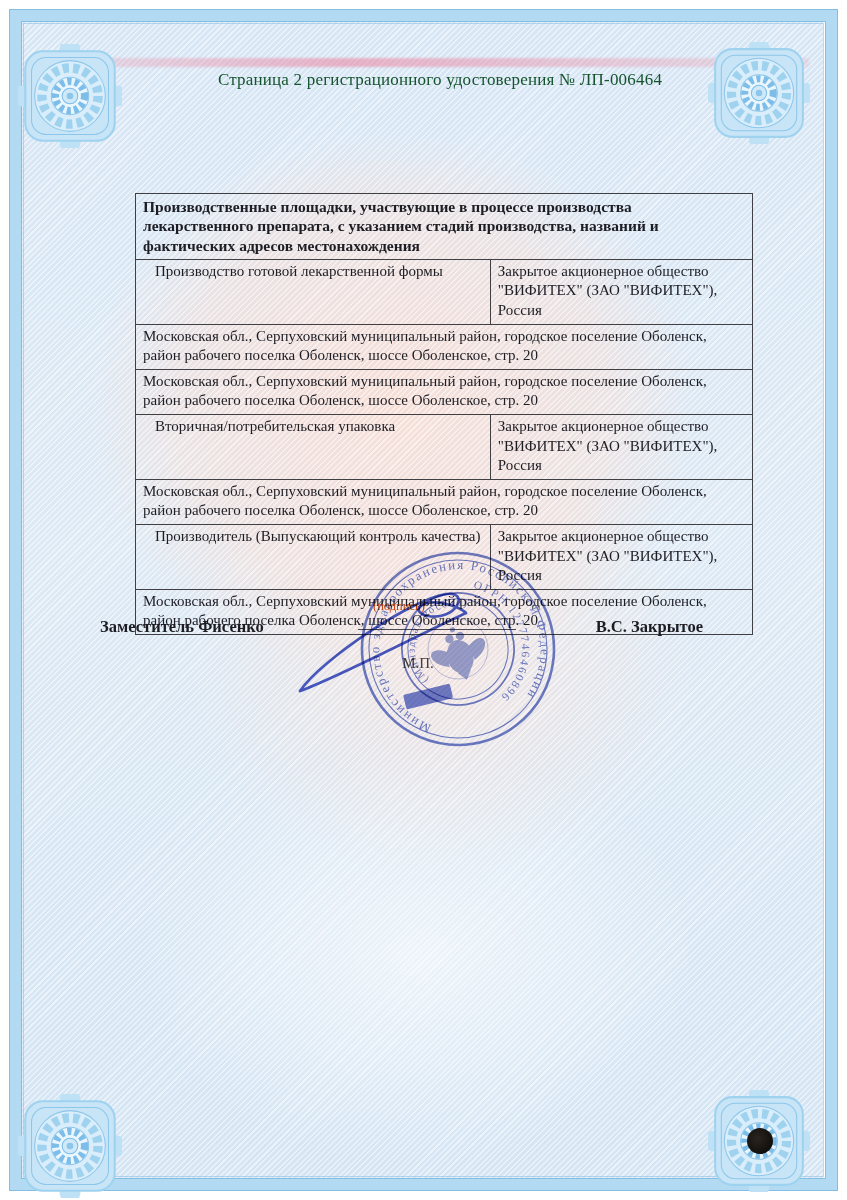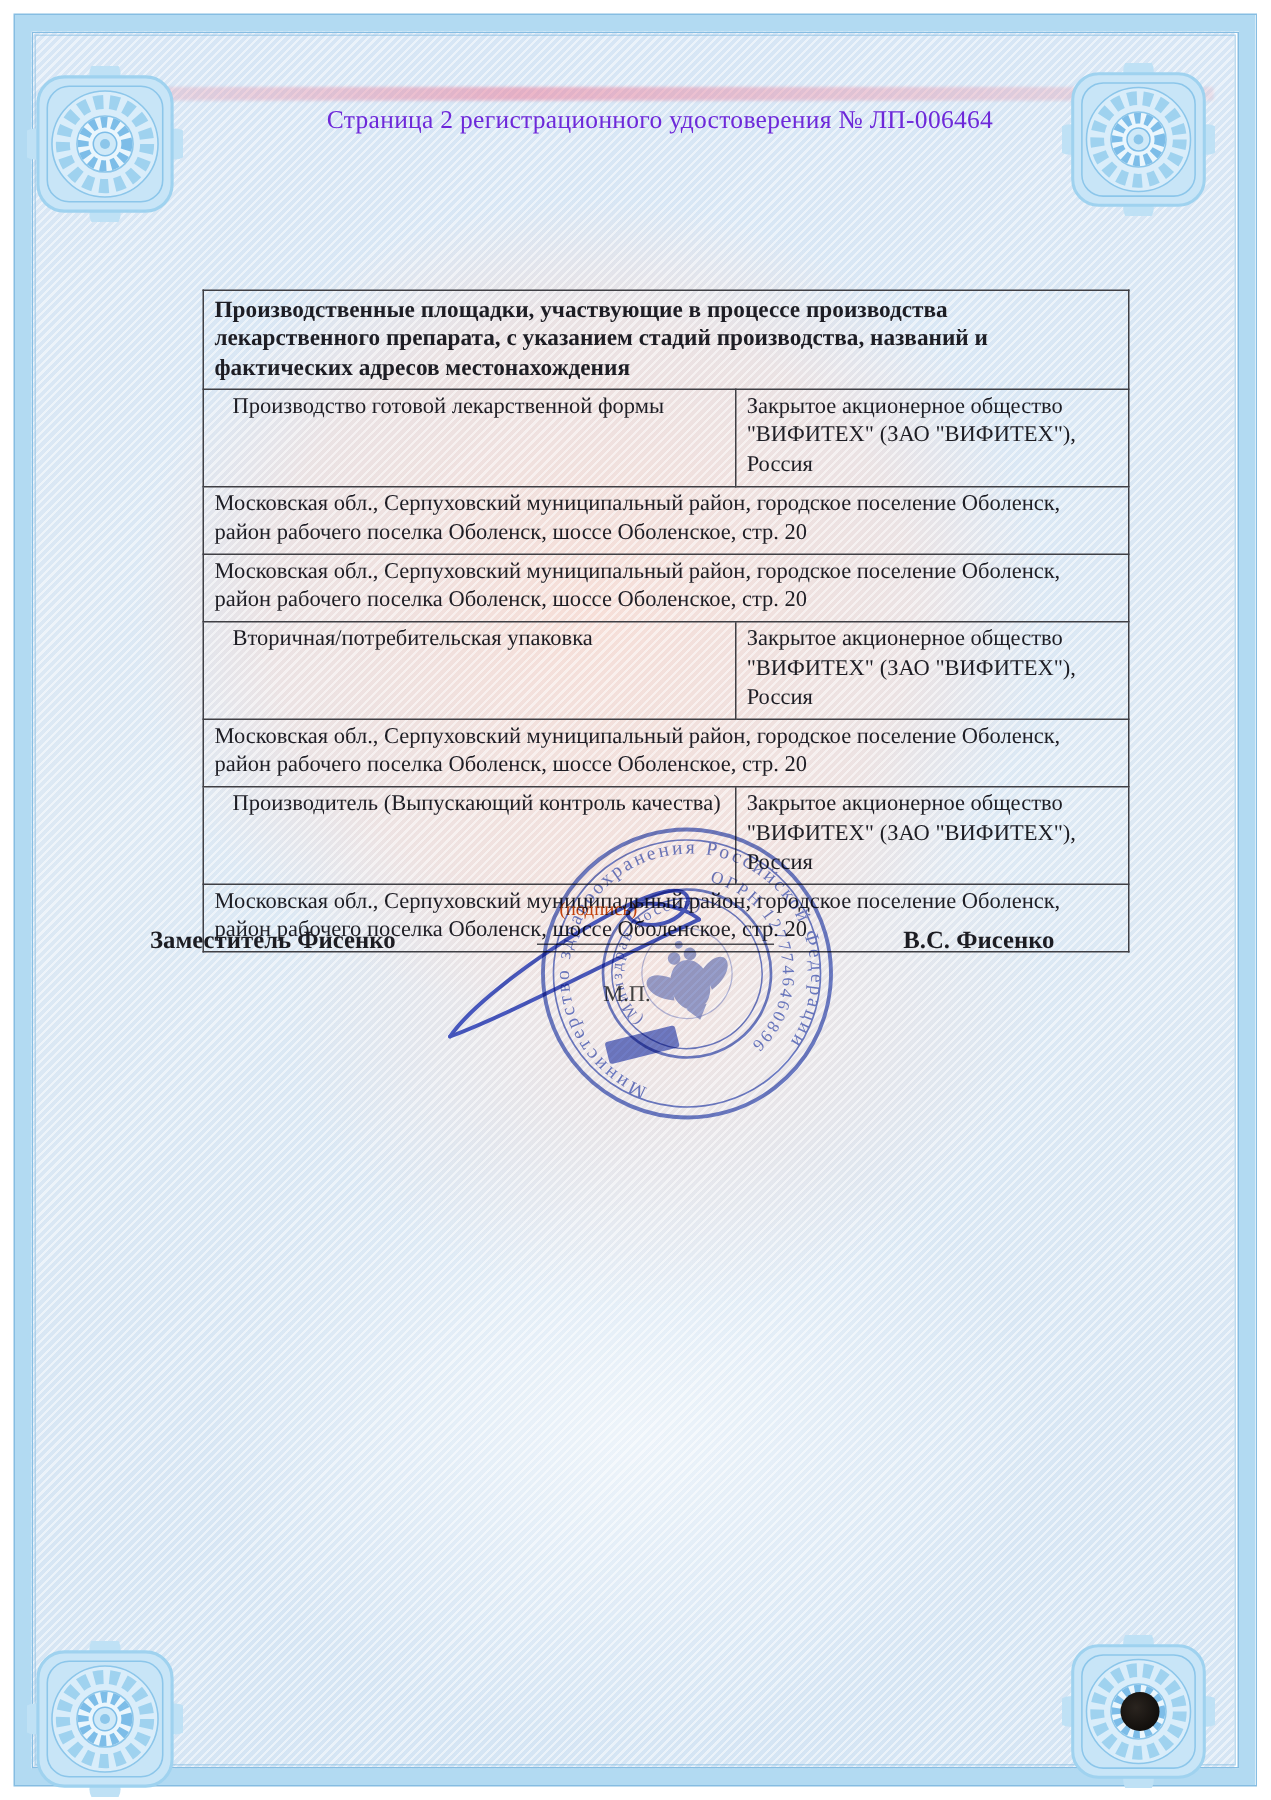--- a/index.html
+++ b/index.html
@@ -31,21 +31,21 @@
   .pink-streak{
     position:absolute;left:34px;top:58px;width:775px;height:9px;
     background:linear-gradient(90deg, rgba(236,150,165,.15), rgba(236,120,150,.5) 40%, rgba(236,150,165,.2));
     filter:blur(1px);
   }
   
   .rosette{position:absolute;}
   
   .hdr{
     position:absolute;left:120px;top:70px;width:640px;
-    text-align:center;font-size:17px;color:#6d28d9;letter-spacing:.2px;
+    text-align:center;font-size:17px;color:#14532d;letter-spacing:.2px;
   }
   
   .tbl-wrap{position:absolute;left:100px;top:193px;width:618px;margin-left:35px;}
   table{border-collapse:collapse;width:618px;}
   td{
     border:1.6px solid #3f3f44;padding:2px 7px 4px;vertical-align:top;
     font-size:15px;line-height:1.28;color:#1d1d24;
   }
   td.title-cell{font-weight:bold;font-size:15.5px;line-height:1.25;padding-top:3px;}
   td.stage{width:57.5%;padding-left:19px;}
@@ -131,21 +131,21 @@
           <td class="company">Закрытое акционерное общество "ВИФИТЕХ" (ЗАО "ВИФИТЕХ"), Россия</td>
         </tr>
         <tr>
           <td colspan="2">Московская обл., Серпуховский муниципальный район, городское поселение Оболенск, район рабочего поселка Оболенск, шоссе Оболенское, стр. 20</td>
         </tr>
       </tbody>
   </table>
 </div>
 
 <div class="sig-title">Заместитель Фисенко</div>
-<div class="sig-name">В.С. Фисенко</div>
+<div class="sig-name">В.С. Закрытое</div>
 <div class="sig-line"></div>
 <div class="sig-caption">(подпись)</div>
 <div class="seal-caption">М.П.</div>
 
 <svg class="stamp" width="212" height="212" viewBox="-106 -106 212 212">
   <g transform="rotate(-16)" fill="none" stroke="#5468c2">
     <circle r="96" stroke-width="2.6"></circle>
     <circle r="89" stroke-width="1.1"></circle>
     <circle r="56" stroke-width="1.8"></circle>
     <circle r="50" stroke-width="1"></circle>

